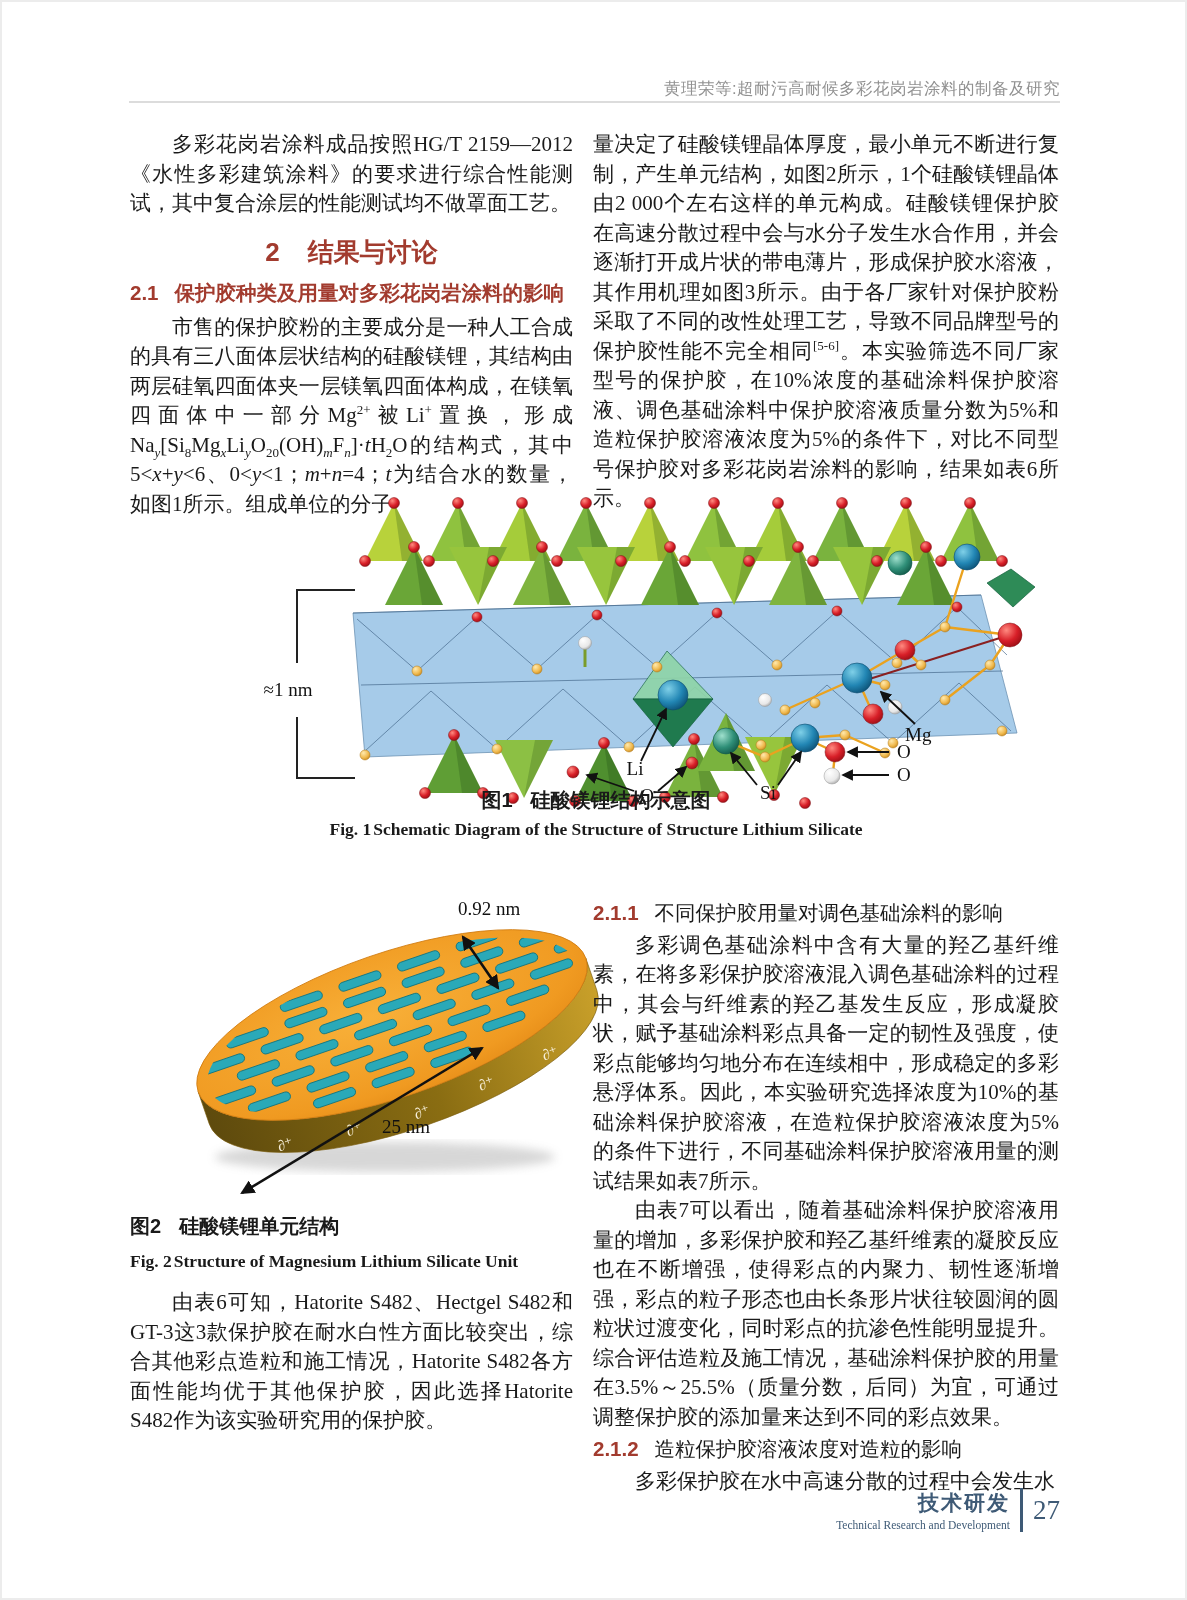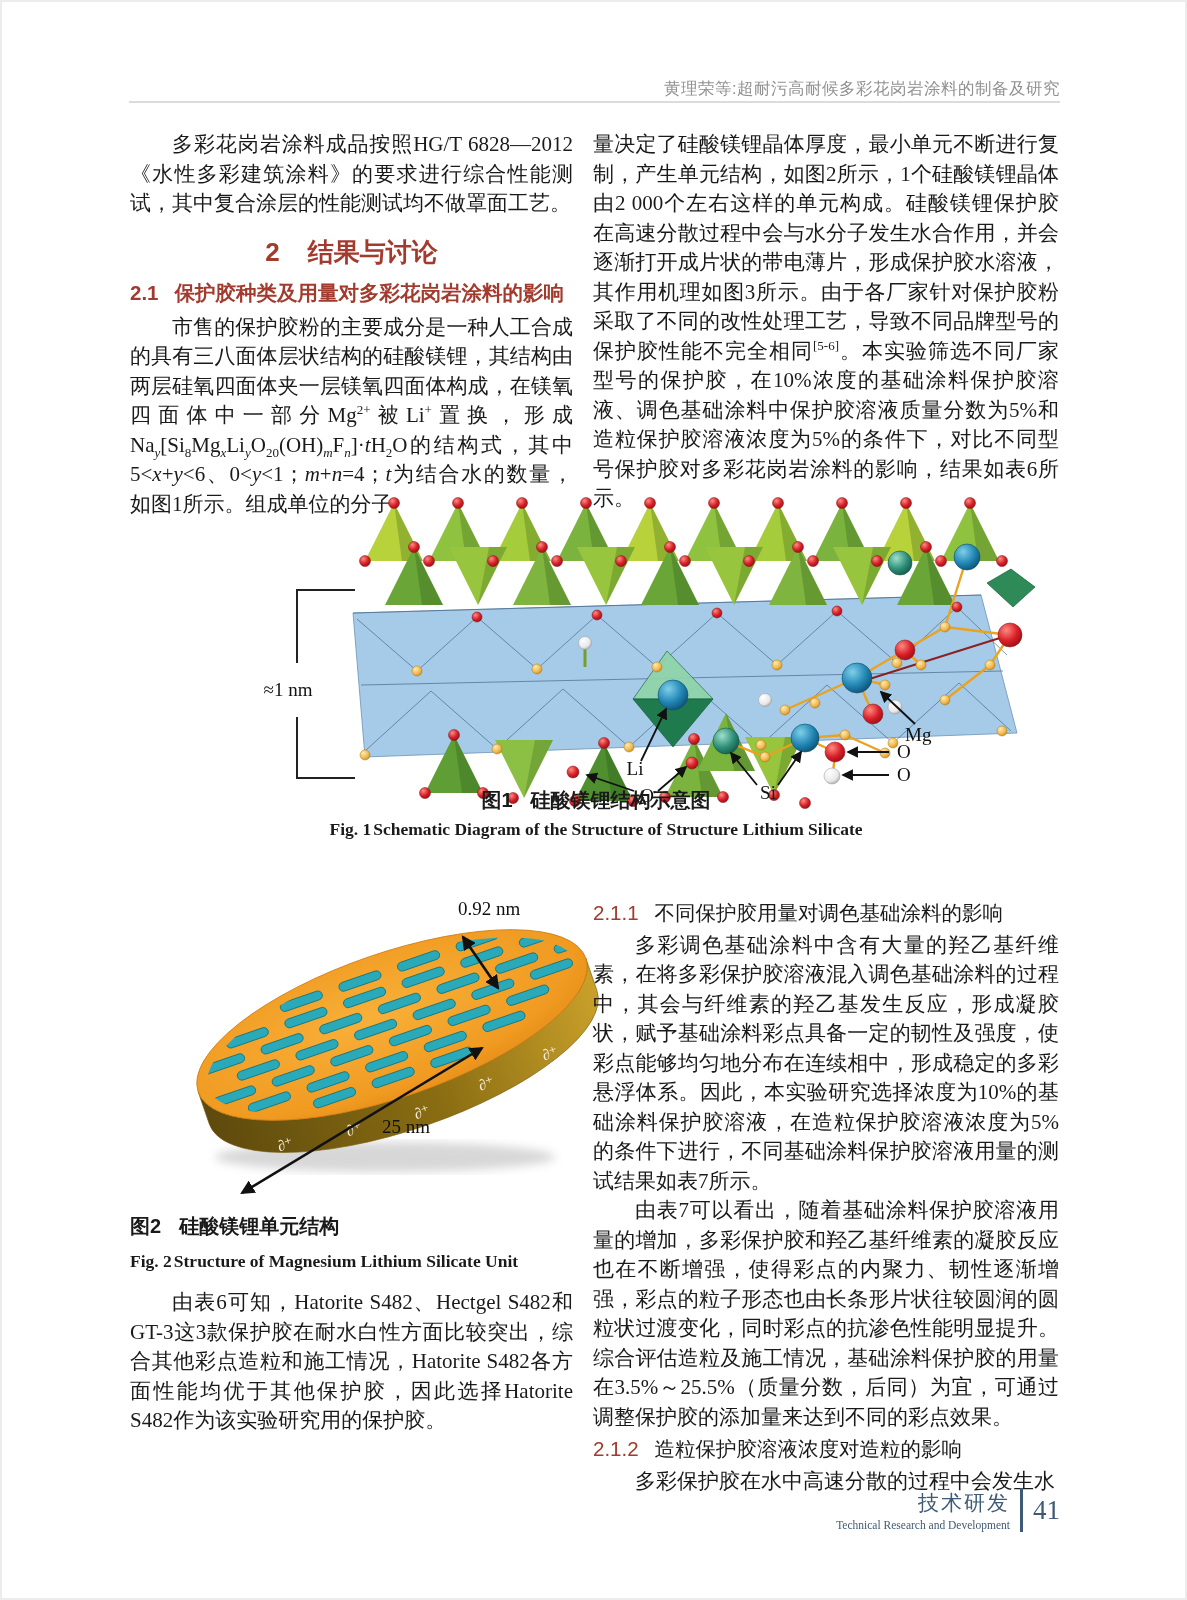--- a/index.html
+++ b/index.html
@@ -19,35 +19,35 @@
   .indent{text-indent:2em;}
   sup,sub{font-size:13px;line-height:0;}
   .it{font-style:italic;}
   .h2{font-family:"Liberation Sans","DejaVu Sans",sans-serif;font-size:26px;font-weight:bold;
       color:#a23b2e;margin:16px 0 10px;line-height:34px;text-align:center;}
   .h2 .num{margin-right:28px;}
   .h3{font-family:"Liberation Sans","DejaVu Sans",sans-serif;font-size:20.5px;font-weight:bold;
       color:#a23b2e;margin:2px 0 6px;line-height:28px;text-align:left;}
   .h3 .num{margin-right:16px;}
   .h4{font-size:20.5px;margin:2px 0;text-align:left;}
-  .h4 .num{color:#a23b2e;font-family:"Liberation Sans","DejaVu Sans",sans-serif;font-weight:normal;margin-right:16px;}
+  .h4 .num{color:#a23b2e;font-family:"Liberation Sans","DejaVu Sans",sans-serif;font-weight:bold;margin-right:16px;}
   .figure{position:absolute;}
   #fig1{left:245px;top:495px;}
   #fig2{left:130px;top:885px;}
   .figcap{position:absolute;text-align:center;}
   #fig1-cap{left:130px;top:787px;width:932px;}
   .cap-cn{font-family:"Liberation Sans","DejaVu Sans",sans-serif;font-weight:bold;font-size:20px;}
   .cap-cn .num{margin-right:18px;}
   .cap-en{font-weight:bold;font-size:17.5px;margin-top:5px;}
   .cap-en .num{margin-right:2px;}
   #cap2{text-align:left;}
   #col-left-bottom .para-after-cap{margin-top:12px;}
   .footer{position:absolute;top:1488px;right:127px;display:flex;align-items:center;color:#3e5a76;}
   .f-left{text-align:right;margin-right:10px;}
-  .f-cn{font-family:"Liberation Sans","DejaVu Sans",sans-serif;font-weight:normal;font-size:21px;letter-spacing:2px;}
+  .f-cn{font-family:"Liberation Sans","DejaVu Sans",sans-serif;font-weight:bold;font-size:21px;letter-spacing:2px;}
   .f-en{font-size:11.5px;margin-top:2px;}
   .f-bar{width:3px;height:44px;background:#3e5a76;margin-right:10px;}
   .f-num{font-size:27px;}
   
   .mesh{stroke:#3f6285;stroke-width:1;fill:none;opacity:.65;}
   .stick{stroke:#eaa21f;stroke-width:2.4;stroke-linecap:round;}
   .cr{fill:url(#gRed);stroke:#7e1216;stroke-width:.5;}
   .cy2{fill:url(#gYel);stroke:#b07818;stroke-width:.5;}
   .cw{fill:url(#gWht);stroke:#9a9a9a;stroke-width:.5;}
   .cb{fill:url(#gBlu);stroke:#0e4b6e;stroke-width:.6;}
@@ -63,21 +63,21 @@
 </style>
 </head>
 <body>
 
 <div class="page">
 
   <div class="running-head">黄理荣等:超耐污高耐候多彩花岗岩涂料的制备及研究</div>
   <div class="head-rule"></div>
 
   <div class="col" id="col-left-top">
-    <p class="indent">多彩花岗岩涂料成品按照HG/T 6828—2012《水性多彩建筑涂料》的要求进行综合性能测试，其中复合涂层的性能测试均不做罩面工艺。</p>
+    <p class="indent">多彩花岗岩涂料成品按照HG/T 2159—2012《水性多彩建筑涂料》的要求进行综合性能测试，其中复合涂层的性能测试均不做罩面工艺。</p>
     <p class="h2">
       <span class="num">2</span><span>结果与讨论</span>
     </p>
     <p class="h3">
       <span class="num">2.1</span><span>保护胶种类及用量对多彩花岗岩涂料的影响</span>
     </p>
     <p class="indent">市售的保护胶粉的主要成分是一种人工合成的具有三八面体层状结构的硅酸镁锂，其结构由两层硅氧四面体夹一层镁氧四面体构成，在镁氧四面体中一部分Mg<sup>2+</sup>被Li<sup>+</sup>置换，形成Na<sub class="it">y</sub>[Si<sub>8</sub>Mg<sub class="it">x</sub>Li<sub class="it">y</sub>O<sub>20</sub>(OH)<sub class="it">m</sub>F<sub class="it">n</sub>]·<span class="it">t</span>H<sub>2</sub>O的结构式，其中5&lt;<span class="it">x</span>+<span class="it">y</span>&lt;6、0&lt;<span class="it">y</span>&lt;1；<span class="it">m</span>+<span class="it">n</span>=4；<span class="it">t</span>为结合水的数量，如图1所示。组成单位的分子</p>
   </div>
 
   <div class="col" id="col-right-top">
@@ -414,16 +414,16 @@
     </p>
     <p class="indent">多彩保护胶在水中高速分散的过程中会发生水</p>
   </div>
 
   <div class="footer">
     <div class="f-left">
       <div class="f-cn">技术研发</div>
       <div class="f-en">Technical Research and Development</div>
     </div>
     <div class="f-bar"></div>
-    <div class="f-num">41</div>
+    <div class="f-num">27</div>
   </div>
 
 </div>
 
 </body></html>

